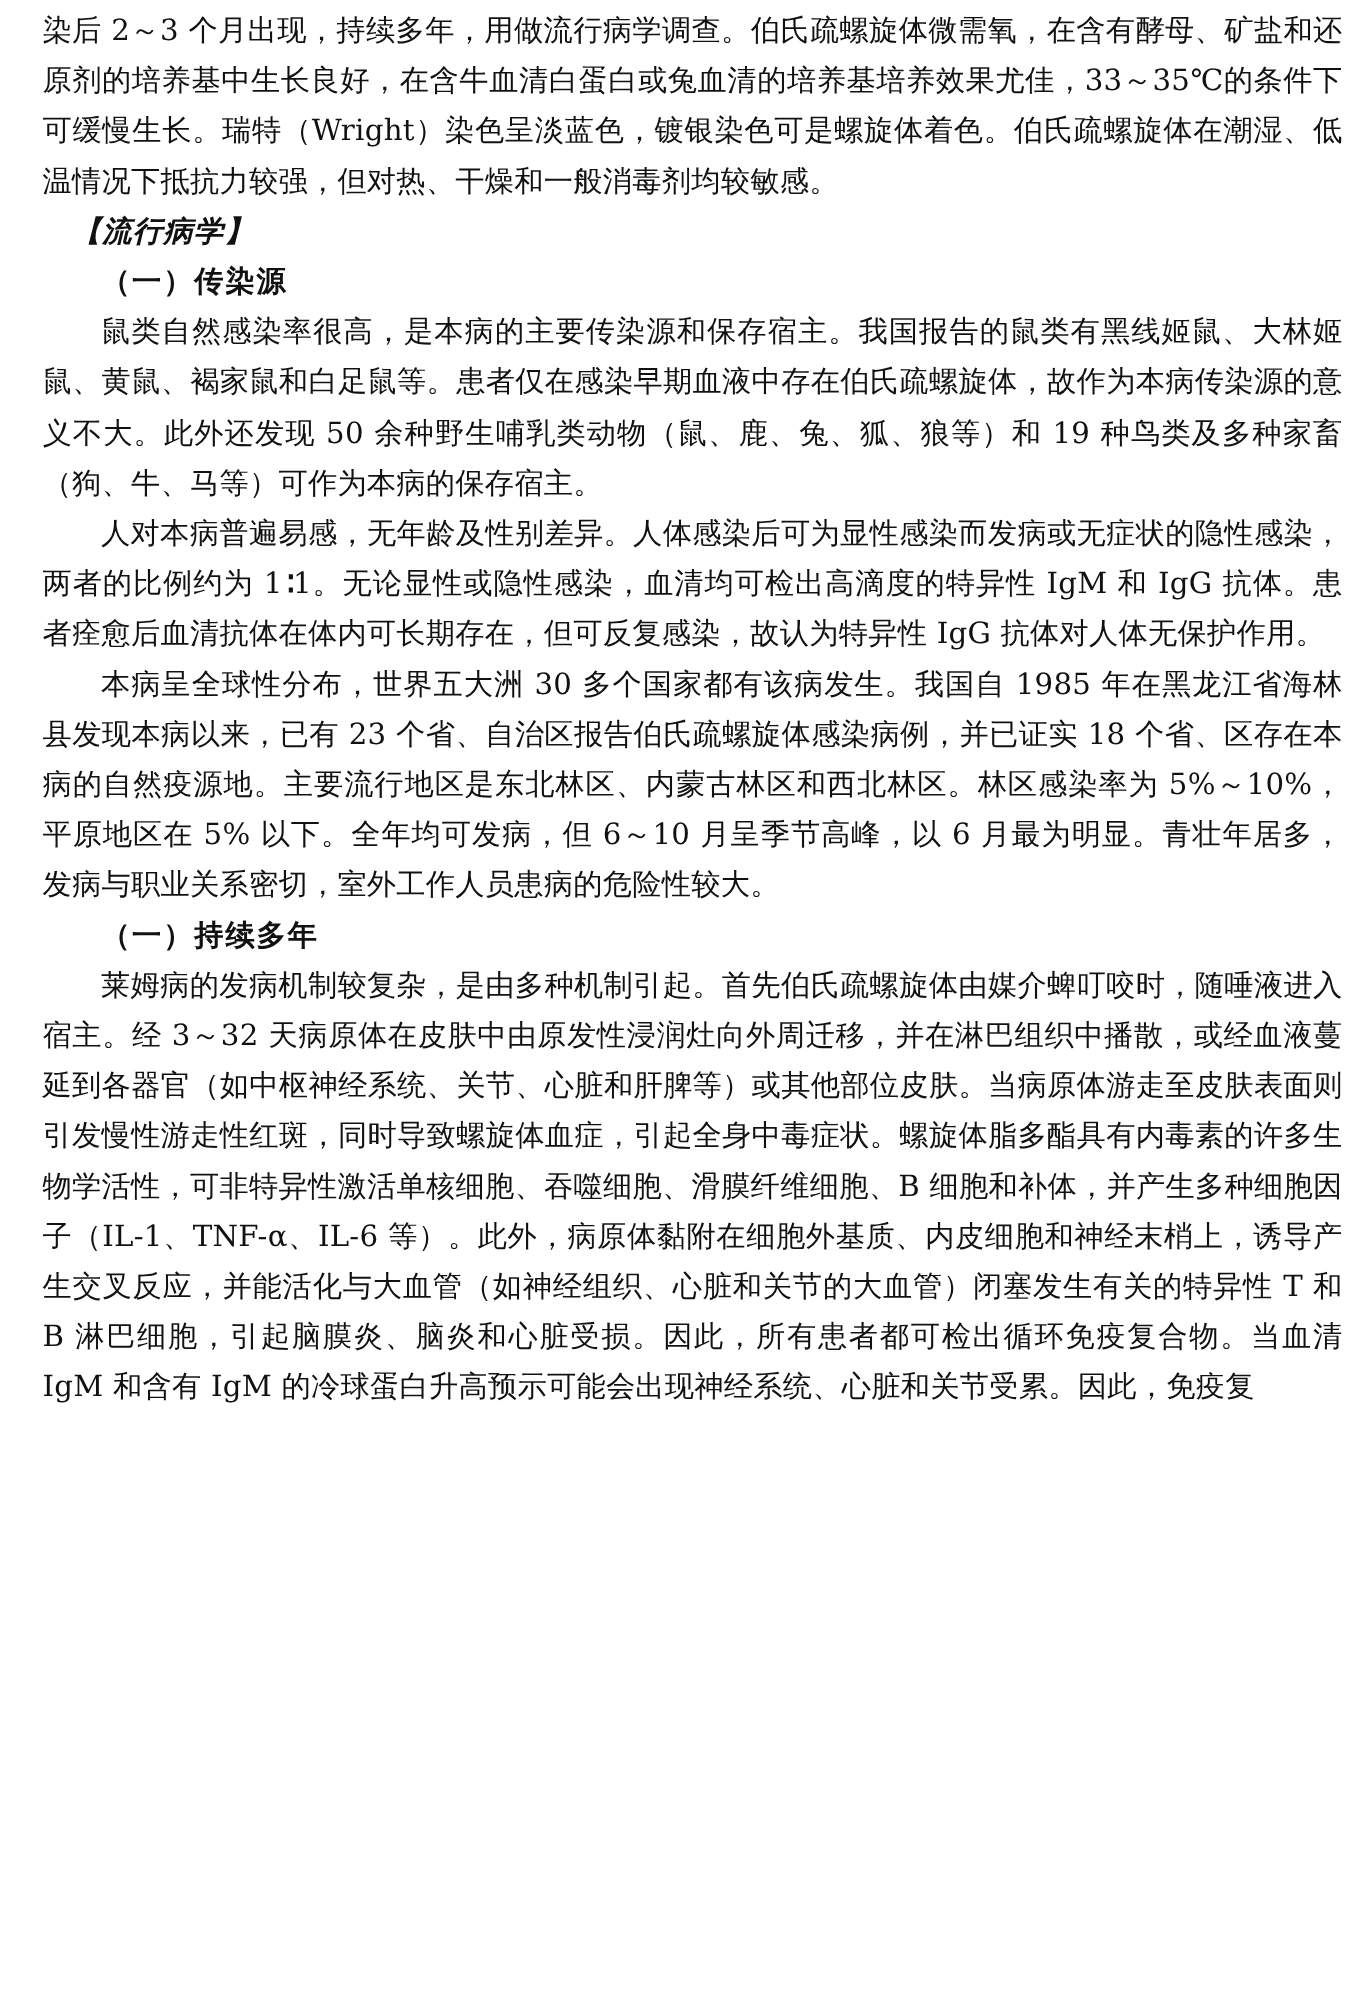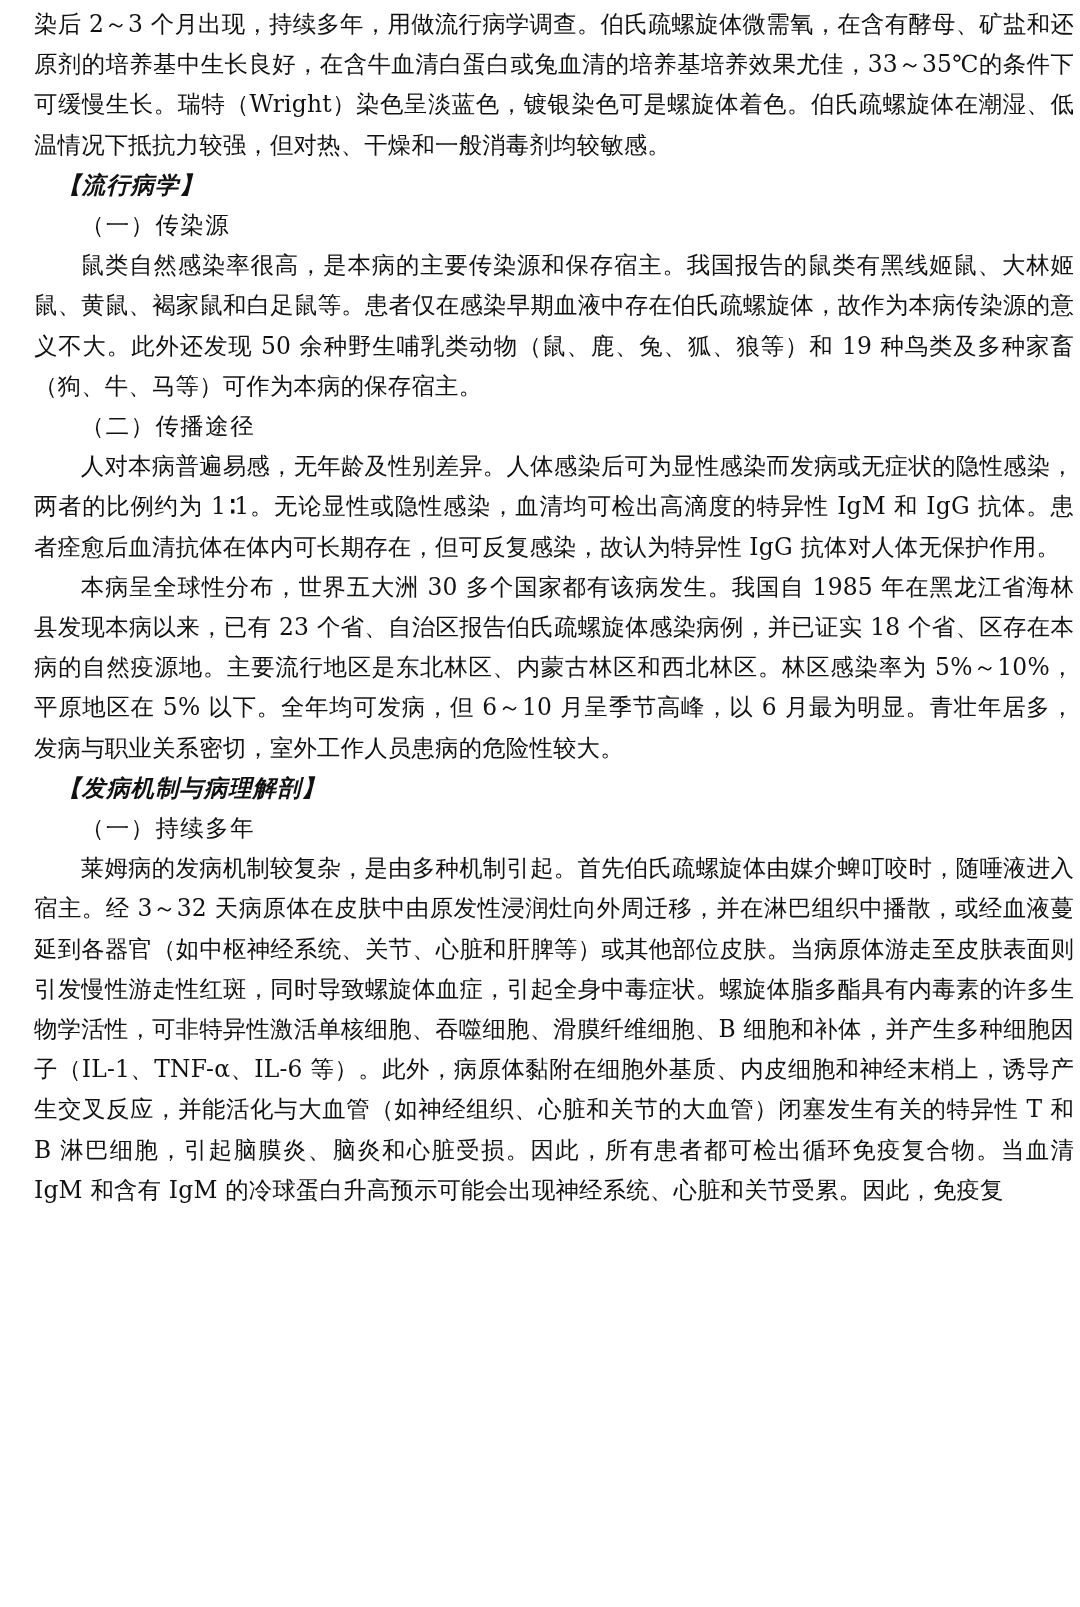--- a/index.html
+++ b/index.html
@@ -36,47 +36,45 @@
     text-indent: 0;
   }
   .head-1 {
     text-indent: 1em;
     font-weight: bold;
     letter-spacing: 1px;
     font-style: italic;
   }
   .head-2 {
     text-indent: 2em;
-    font-weight: normal;
+    font-weight: bold;
     letter-spacing: 1.5px;
   }
 </style>
 </head>
 <body>
 
 <div class="page">
   <div class="doc">
 
     <p class="body-p cont-p">染后 2～3 个月出现，持续多年，用做流行病学调查。伯氏疏螺旋体微需氧，在含有酵母、矿盐和还原剂的培养基中生长良好，在含牛血清白蛋白或兔血清的培养基培养效果尤佳，33～35℃的条件下可缓慢生长。瑞特（Wright）染色呈淡蓝色，镀银染色可是螺旋体着色。伯氏疏螺旋体在潮湿、低温情况下抵抗力较强，但对热、干燥和一般消毒剂均较敏感。</p>
 
     <p class="head-1">【流行病学】</p>
 
     <p class="head-2">（一）传染源</p>
 
     <p class="body-p">鼠类自然感染率很高，是本病的主要传染源和保存宿主。我国报告的鼠类有黑线姬鼠、大林姬鼠、黄鼠、褐家鼠和白足鼠等。患者仅在感染早期血液中存在伯氏疏螺旋体，故作为本病传染源的意义不大。此外还发现 50 余种野生哺乳类动物（鼠、鹿、兔、狐、狼等）和 19 种鸟类及多种家畜（狗、牛、马等）可作为本病的保存宿主。</p>
 
-    <p class="head-2">（二）传播途径</p>
 
 
 
     <p class="body-p">人对本病普遍易感，无年龄及性别差异。人体感染后可为显性感染而发病或无症状的隐性感染，两者的比例约为 1∶1。无论显性或隐性感染，血清均可检出高滴度的特异性 IgM 和 IgG 抗体。患者痊愈后血清抗体在体内可长期存在，但可反复感染，故认为特异性 IgG 抗体对人体无保护作用。</p>
 
 
     <p class="body-p">本病呈全球性分布，世界五大洲 30 多个国家都有该病发生。我国自 1985 年在黑龙江省海林县发现本病以来，已有 23 个省、自治区报告伯氏疏螺旋体感染病例，并已证实 18 个省、区存在本病的自然疫源地。主要流行地区是东北林区、内蒙古林区和西北林区。林区感染率为 5%～10%，平原地区在 5% 以下。全年均可发病，但 6～10 月呈季节高峰，以 6 月最为明显。青壮年居多，发病与职业关系密切，室外工作人员患病的危险性较大。</p>
 
-    <p class="head-1">【发病机制与病理解剖】</p>
 
     <p class="head-2">（一）持续多年</p>
 
     <p class="body-p">莱姆病的发病机制较复杂，是由多种机制引起。首先伯氏疏螺旋体由媒介蜱叮咬时，随唾液进入宿主。经 3～32 天病原体在皮肤中由原发性浸润灶向外周迁移，并在淋巴组织中播散，或经血液蔓延到各器官（如中枢神经系统、关节、心脏和肝脾等）或其他部位皮肤。当病原体游走至皮肤表面则引发慢性游走性红斑，同时导致螺旋体血症，引起全身中毒症状。螺旋体脂多酯具有内毒素的许多生物学活性，可非特异性激活单核细胞、吞噬细胞、滑膜纤维细胞、B 细胞和补体，并产生多种细胞因子（IL-1、TNF-α、IL-6 等）。此外，病原体黏附在细胞外基质、内皮细胞和神经末梢上，诱导产生交叉反应，并能活化与大血管（如神经组织、心脏和关节的大血管）闭塞发生有关的特异性 T 和 B 淋巴细胞，引起脑膜炎、脑炎和心脏受损。因此，所有患者都可检出循环免疫复合物。当血清 IgM 和含有 IgM 的冷球蛋白升高预示可能会出现神经系统、心脏和关节受累。因此，免疫复</p>
 
   </div>
 </div>
 
 </body></html>

